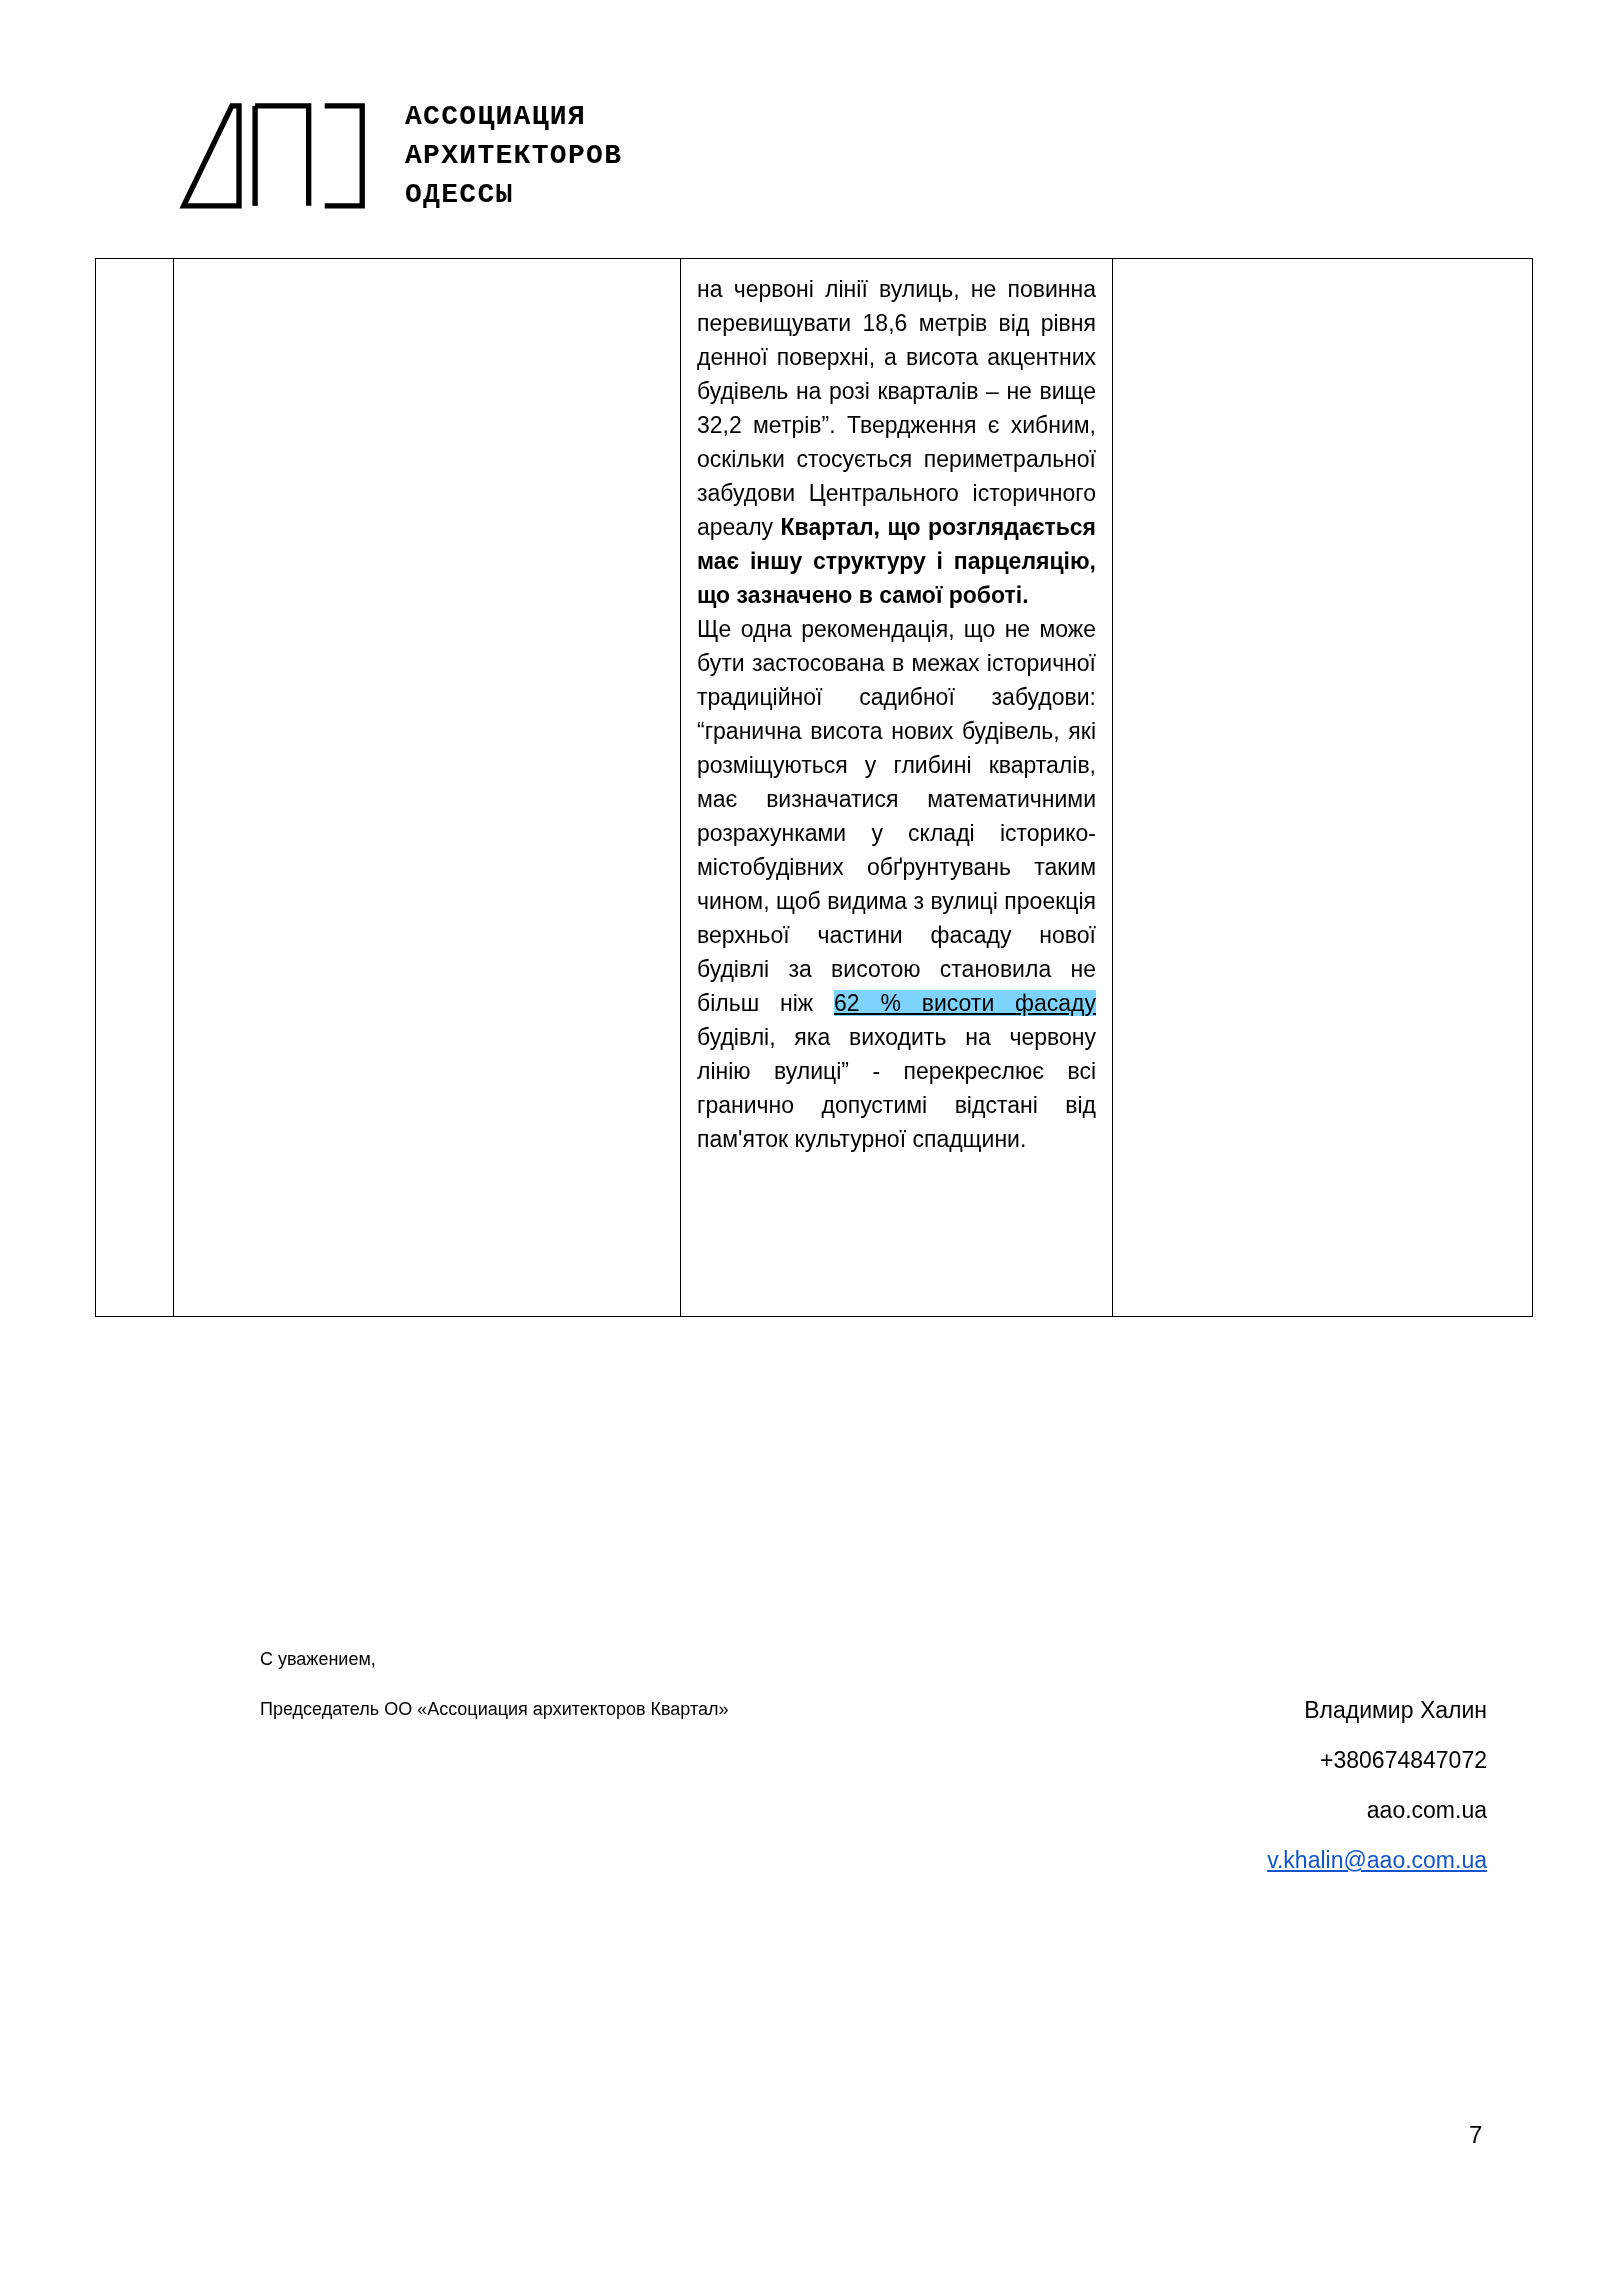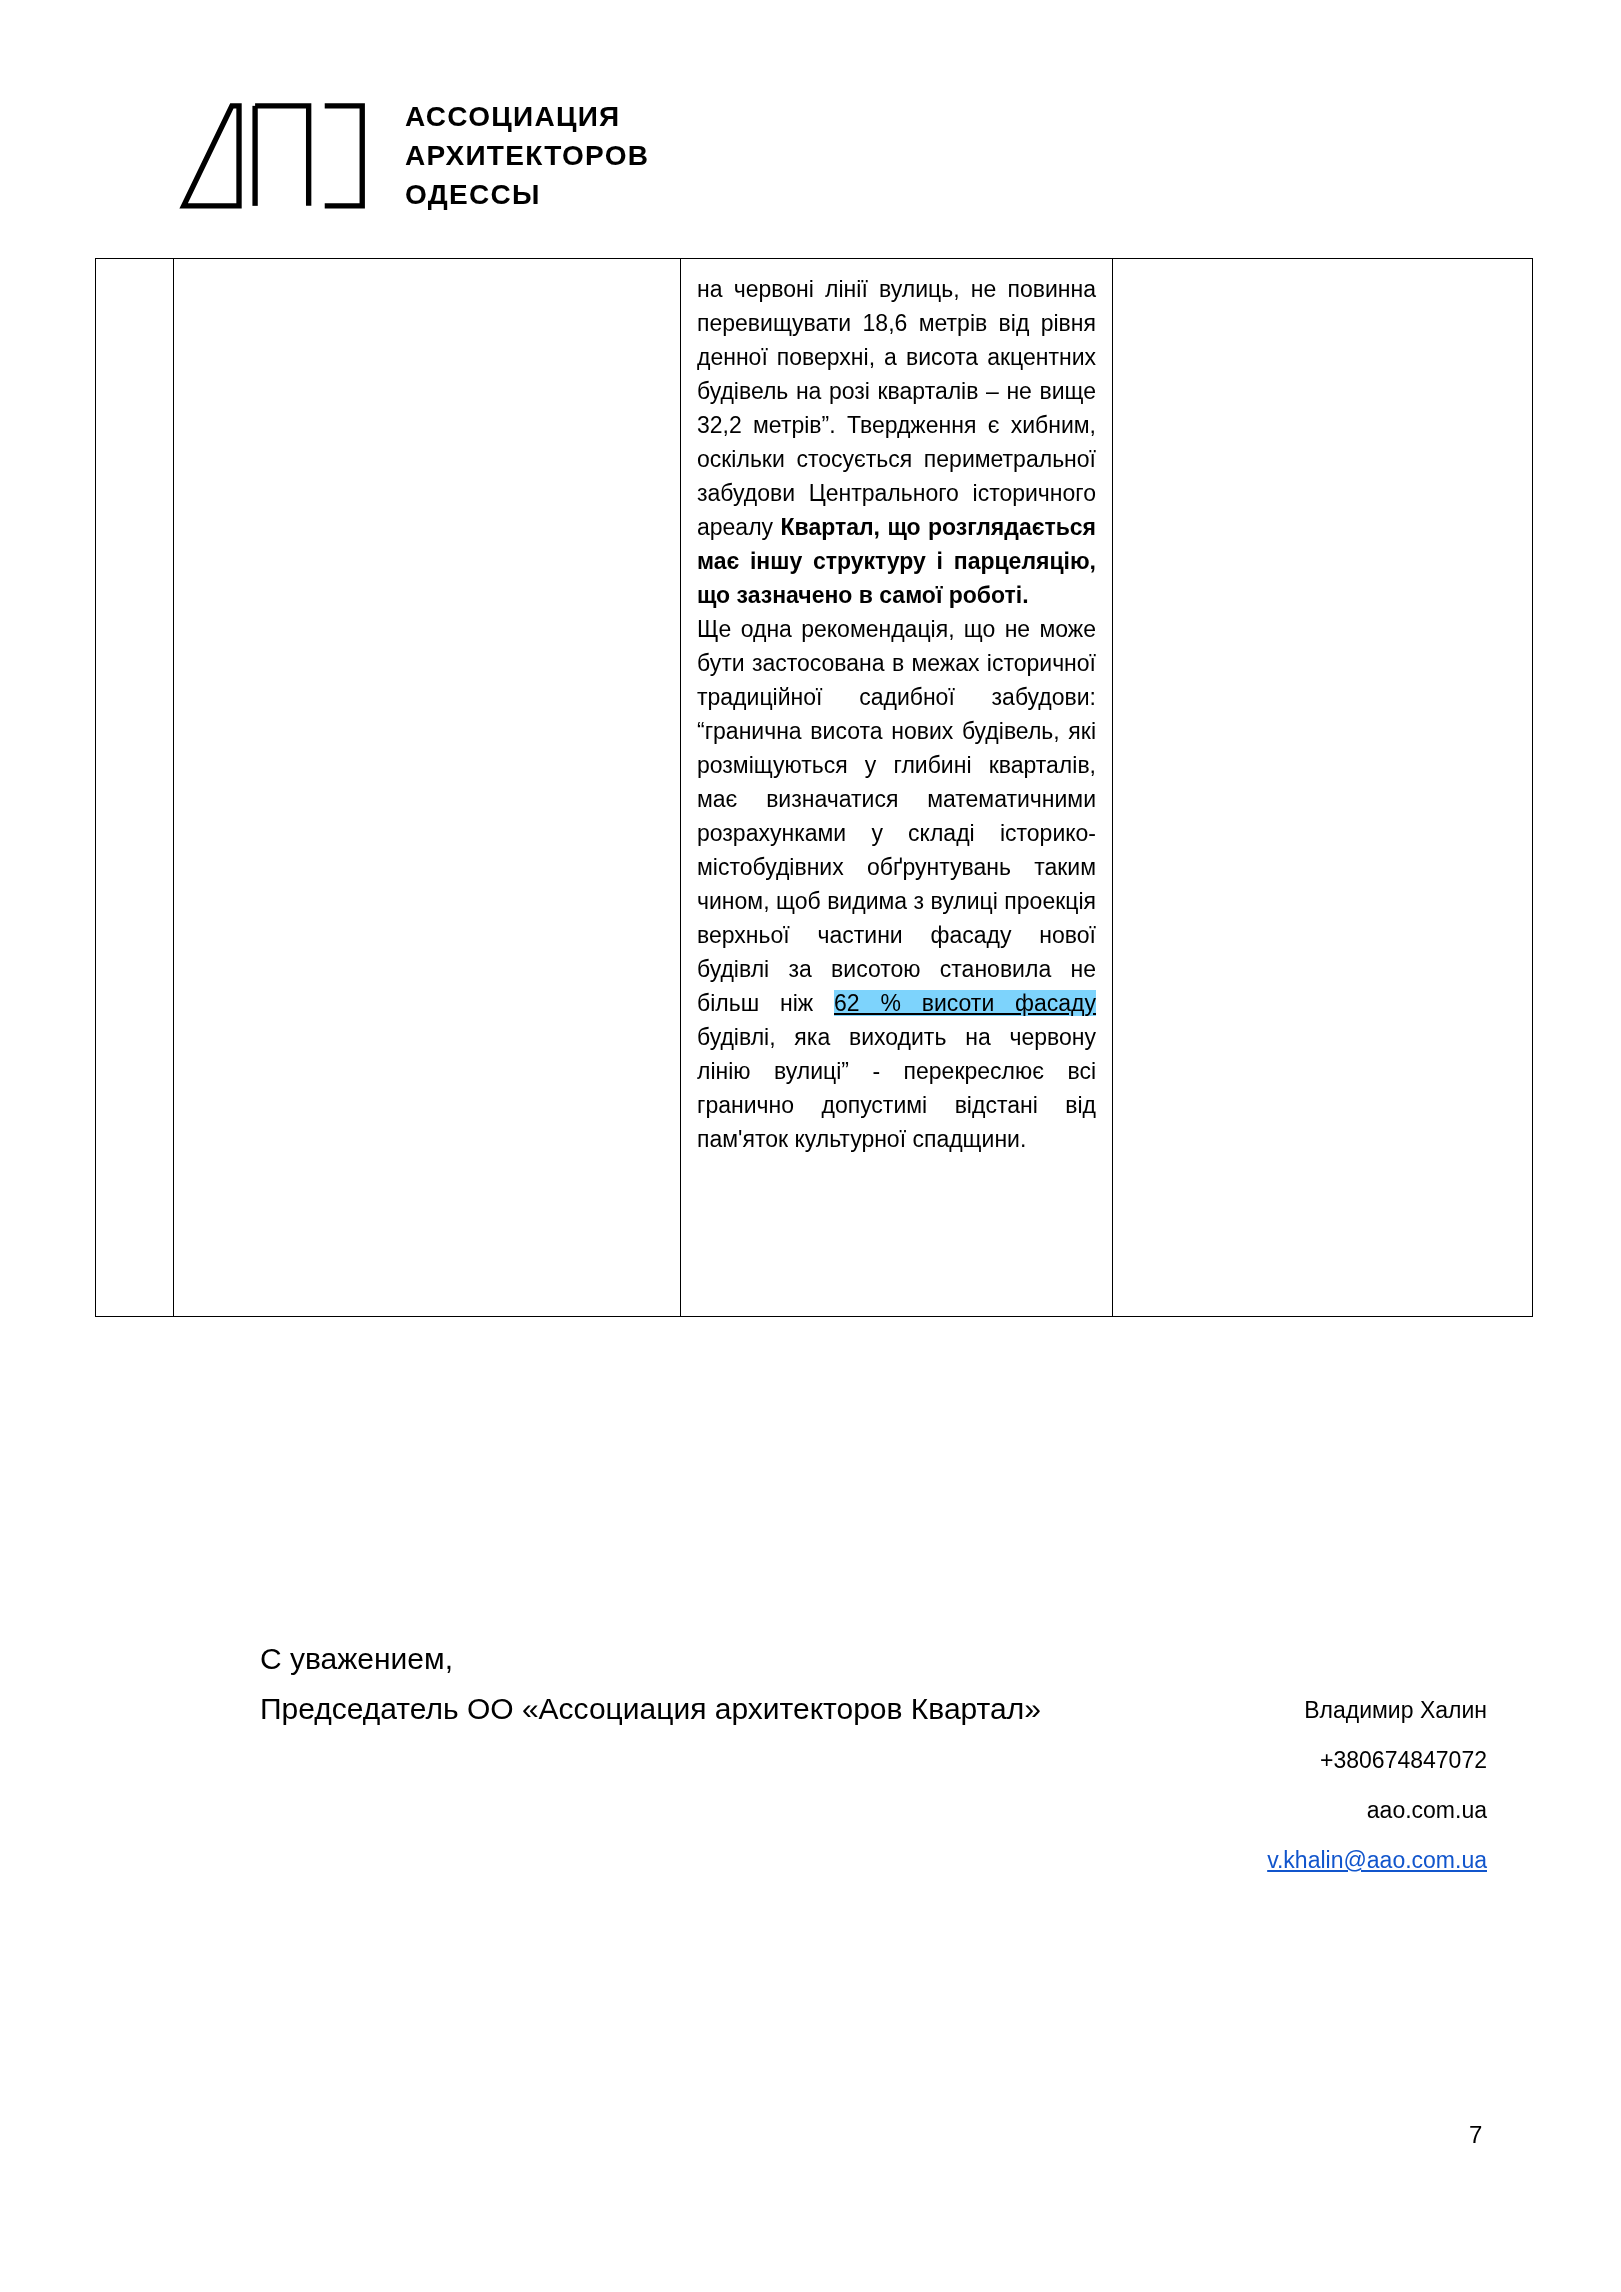--- a/index.html
+++ b/index.html
@@ -31,21 +31,21 @@
     align-items: flex-start;
   }
   .logo-mark {
     width: 193px;
     height: 125px;
     flex: none;
   }
   .logo-text {
     margin-left: 36px;
     margin-top: 9px;
-    font-family: Liberation Sans, sans-serif;
+    font-family: Liberation Mono, monospace;
     font-weight: bold;
     font-size: 28px;
     line-height: 39px;
     letter-spacing: 1.3px;
     color: #000000;
     white-space: nowrap;
   }
 
   
   .doc-table {
@@ -81,21 +81,21 @@
   .bold { font-weight: bold; }
   .hl { background: #7dd3fc; }
   .u { text-decoration: underline; }
   .empty-cell { height: 1057px; }
 
   
   .sig-left {
     position: absolute;
     left: 260px;
     top: 1634px;
-    font-size: 30px;
+    font-size: 18px;
     line-height: 50px;
   }
   .sig-right {
     position: absolute;
     left: 1003px;
     top: 1685px;
     width: 484px;
     text-align: right;
     font-size: 23px;
     line-height: 50px;

